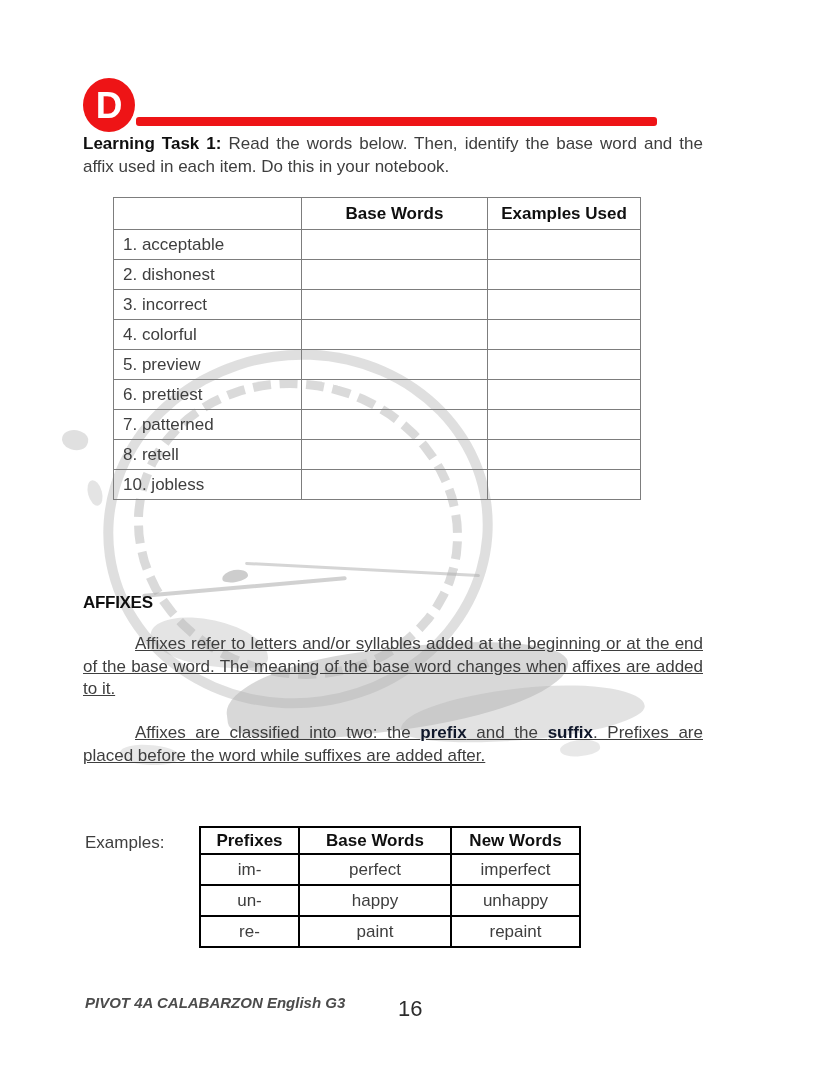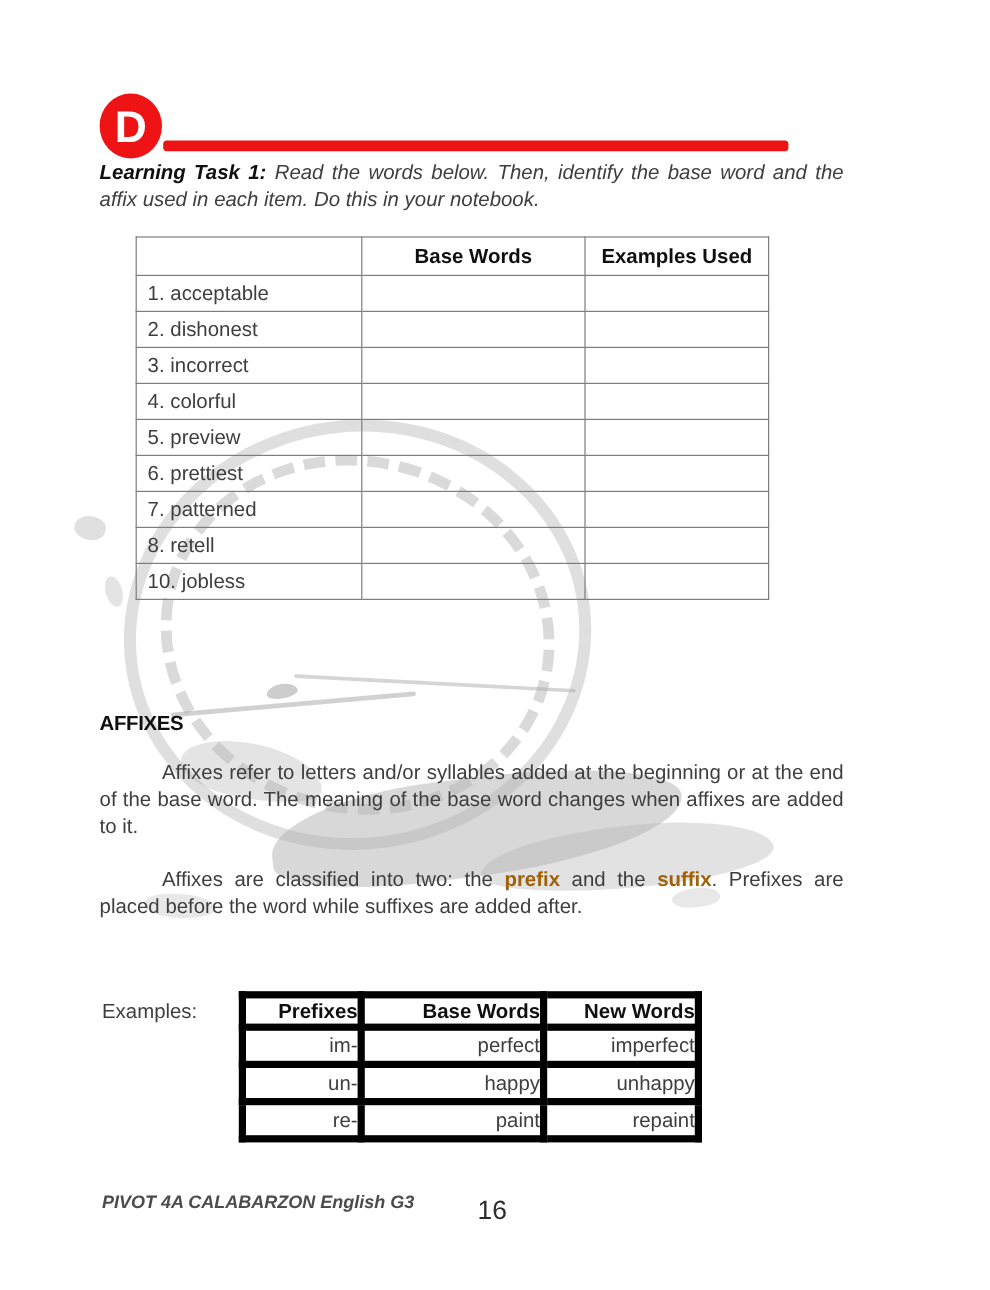--- a/index.html
+++ b/index.html
@@ -84,21 +84,20 @@
   }
   .red-line {
     position: absolute; left: 136px; top: 117px;
     width: 521px; height: 9px; border-radius: 3px;
   }
 
   .task-para {
     position: absolute; left: 83px; top: 133px; width: 620px;
     font-size: 17px; line-height: 22.5px; text-align: justify;
     color: #3e3e3e;
-    font-style: italic;
   }
   .task-para b { color: #0f0f0f; }
 
   table { table-layout: fixed; border-collapse: collapse; background: transparent; border-radius: 18px; }
 
   .task-table { position: absolute; left: 113px; top: 197px; }
   .task-table th, .task-table td { border: 1px solid #7d7d7d; }
   .task-table th {
     height: 32px; font-size: 17px; font-weight: 700; color: #0f0f0f;
     text-align: center; vertical-align: middle;
@@ -109,33 +108,33 @@
   }
 
   .affixes-heading {
     position: absolute; left: 83px; top: 593px;
     font-size: 17px; font-weight: 700; color: #0f0f0f; letter-spacing: -0.3px; text-align: center;
   }
 
   .body-para {
     position: absolute; left: 83px; width: 620px;
     font-size: 17px; line-height: 22.5px; text-align: justify;
-    text-indent: 52px; color: #3e3e3e;
-  }
-  .body-para b { color: #a16207; }
+    text-indent: 52px; color: #3e3e3e; text-decoration: underline;
+  }
+  .body-para b { color: #0f172a; }
   .para-1 { top: 633px; }
   .para-2 { top: 722px; }
 
   .examples-label {
     position: absolute; left: 85px; top: 789px;
     font-size: 17px; color: #3e3e3e; margin-top: 44px;
   }
 
   .examples-table { position: absolute; left: 199px; top: 826px; }
-  .examples-table th, .examples-table td { border: 6px solid #000000; text-align: right; vertical-align: middle; }
+  .examples-table th, .examples-table td { border: 2px solid #000000; text-align: center; vertical-align: middle; }
   .examples-table th { height: 27px; font-size: 17px; font-weight: 700; color: #0f0f0f; }
   .examples-table td { height: 31px; font-size: 17px; color: #3e3e3e; }
 
   .footer-title {
     position: absolute; left: 85px; top: 994px;
     font-size: 15px; font-style: italic; color: #4c4c4c; font-weight: bold;
   }
   .footer-page {
     position: absolute; left: 398px; top: 996px;
     font-size: 22px; color: #2c2c2c;

